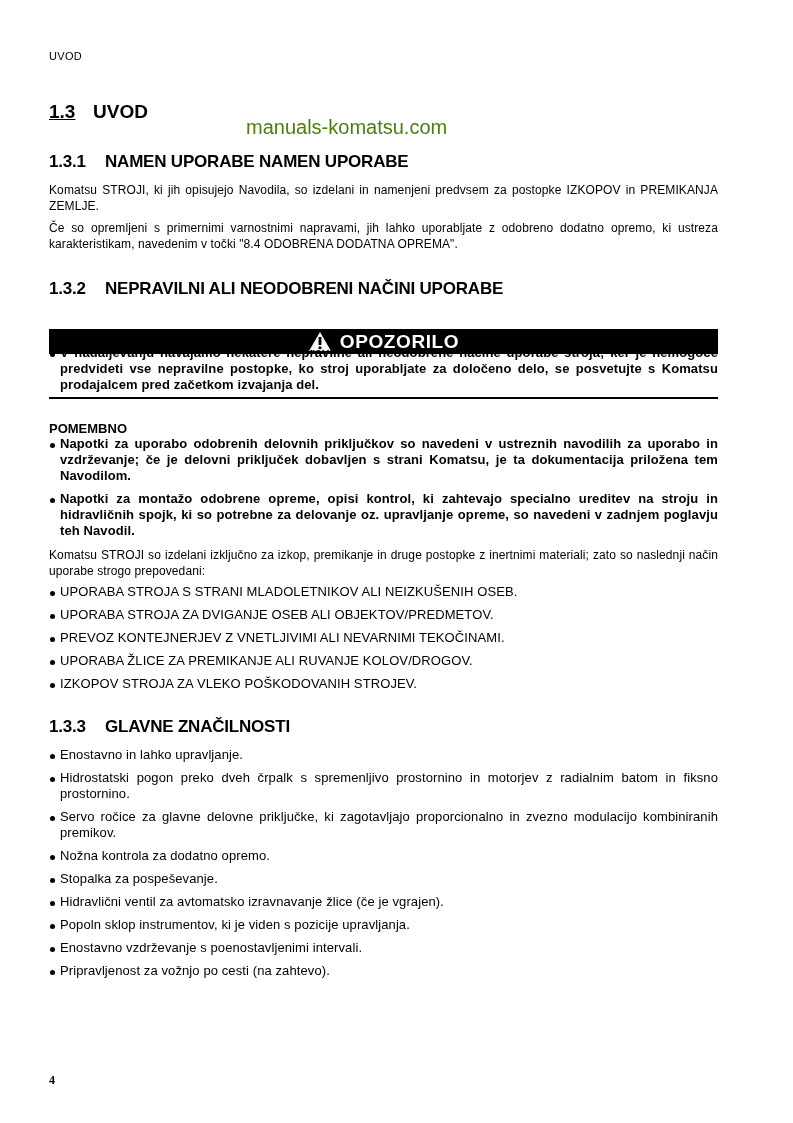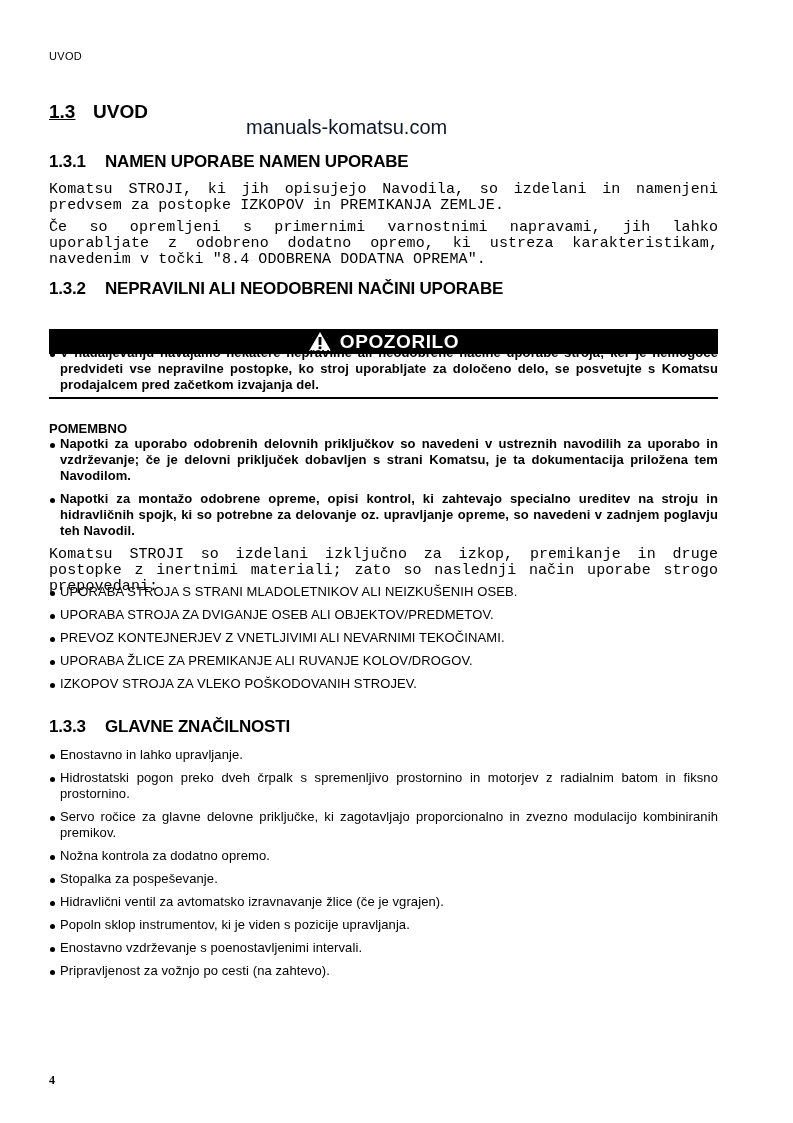--- a/index.html
+++ b/index.html
@@ -4,24 +4,24 @@
   <style>
     html, body { margin: 0; padding: 0; background: #ffffff; }
     body {
       width: 793px; height: 1123px; position: relative; overflow: hidden;
       font-family: "Liberation Sans", sans-serif; color: #000;
     }
     .abs { position: absolute; }
     .running-header { left: 49px; top: 50px; font-size: 11px; letter-spacing: 0.3px; }
     .h1 { left: 49px; top: 101px; font-size: 19px; font-weight: bold; }
     .h1 .num { display: inline-block; width: 44px; text-decoration: underline; }
-    .watermark { left: 246px; top: 116px; font-size: 20px; color: #0f172a; }
+    .watermark { left: 246px; top: 116px; font-size: 20px; color: #4d7c0f; }
     .h2 { left: 49px; font-size: 17px; font-weight: bold; letter-spacing: -0.2px; }
     .h2 .num { display: inline-block; width: 56px; }
-    .para { left: 49px; width: 669px; font-size: 15px; line-height: 16px; text-align: justify; letter-spacing: 0.1px; font-family: Liberation Mono, monospace; }
+    .para { left: 49px; width: 669px; font-size: 12px; line-height: 16px; text-align: justify; letter-spacing: 0.1px; }
     .warn-bar {
       left: 49px; top: 315px; width: 669px; height: 25px; background: #000; color: #fff;
       display: flex; align-items: center; justify-content: center;
       font-size: 19px; font-weight: bold; letter-spacing: 0.6px; margin-top: 14px;
     }
     .warn-bar svg { margin-right: 8px; }
     .warn-body { left: 49px; top: 345px; width: 669px; }
     .rule { left: 49px; width: 669px; height: 2px; background: #000; }
     .bullet {
       position: relative; padding-left: 11px; font-size: 13px; line-height: 16px;

